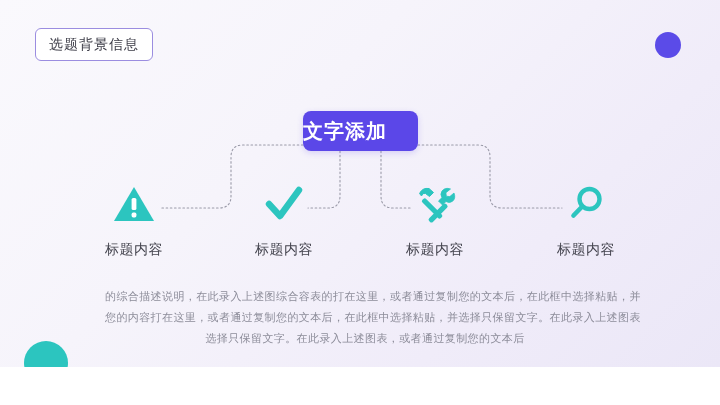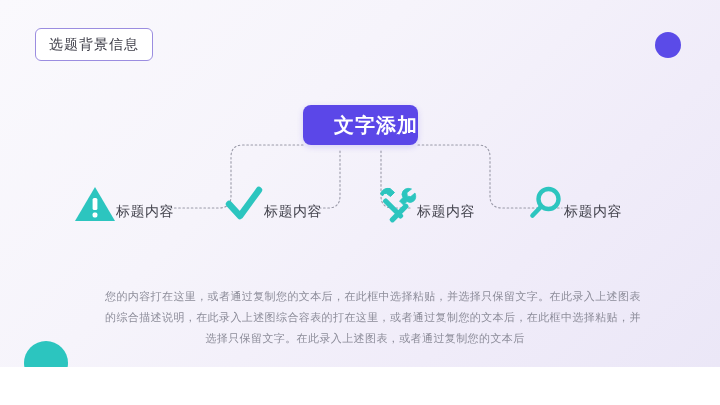--- a/index.html
+++ b/index.html
@@ -60,28 +60,28 @@
     font-size: 14px;
     color: #3B3B46;
     letter-spacing: 1px;
     white-space: nowrap;
   }
 
   
   #center-button {
     position: absolute;
     left: 303px;
-    top: 105px;
+    top: 111px;
     width: 115px;
     height: 40px;
     border-radius: 8px;
     background: #5B47E8;
     display: flex;
     align-items: center;
-    justify-content: flex-end;
+    justify-content: flex-start;
     z-index: 4;
     box-shadow: 0 2px 6px rgba(91,71,232,0.20);
     font-family: Liberation Mono, monospace;
   }
   #center-button .btn-text {
     color: #FFFFFF;
     font-size: 20px;
     font-weight: bold;
     letter-spacing: 1px;
     white-space: nowrap;
@@ -104,20 +104,21 @@
     top: 183px;
     width: 720px;
     height: 80px;
     z-index: 3;
   }
   .node {
     position: absolute;
     width: 120px;
     top: 0;
     display: flex;
+    flex-direction: column;
     align-items: center;
   }
   .node .icon-wrap {
     height: 42px;
     display: flex;
     align-items: center;
     justify-content: center;
   }
   .node .node-label {
     margin-top: 16px;
@@ -224,18 +225,18 @@
           <circle cx="22.5" cy="14" r="10" fill="none" stroke="#2CC5BF" stroke-width="4.4"></circle>
           <line x1="15.2" y1="21.5" x2="6.5" y2="30.5" stroke="#2CC5BF" stroke-width="4.6" stroke-linecap="round"></line>
         </svg>
       </span>
       <span class="node-label">标题内容</span>
     </div>
 
   </div>
 
   <div id="paragraph">
+    <div class="para-line justified">的综合描述说明，在此录入上述图综合容表的打在这里，或者通过复制您的文本后，在此框中选择粘贴，并</div>
     <div class="para-line justified">您的内容打在这里，或者通过复制您的文本后，在此框中选择粘贴，并选择只保留文字。在此录入上述图表</div>
-    <div class="para-line justified">的综合描述说明，在此录入上述图综合容表的打在这里，或者通过复制您的文本后，在此框中选择粘贴，并</div>
     <div class="para-line">选择只保留文字。在此录入上述图表，或者通过复制您的文本后</div>
   </div>
 
 </div>
 
 </body></html>

